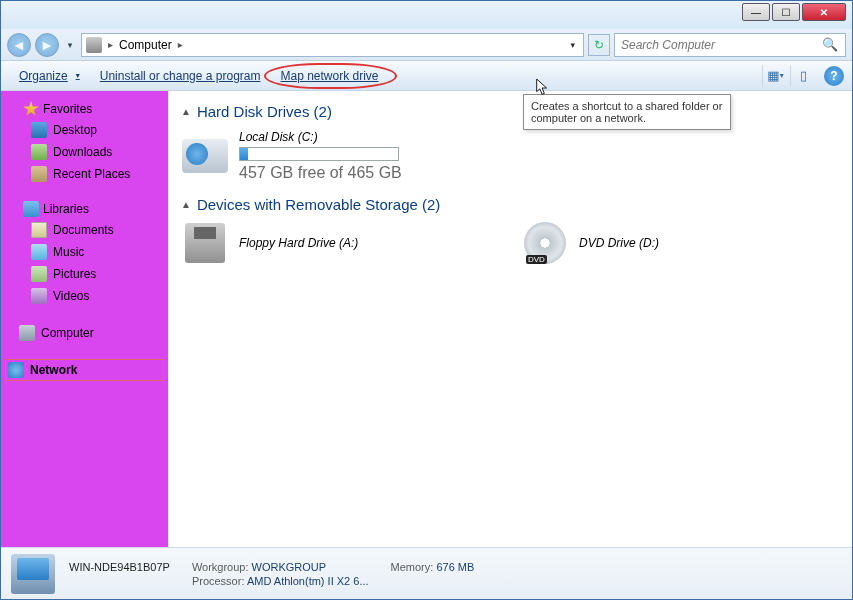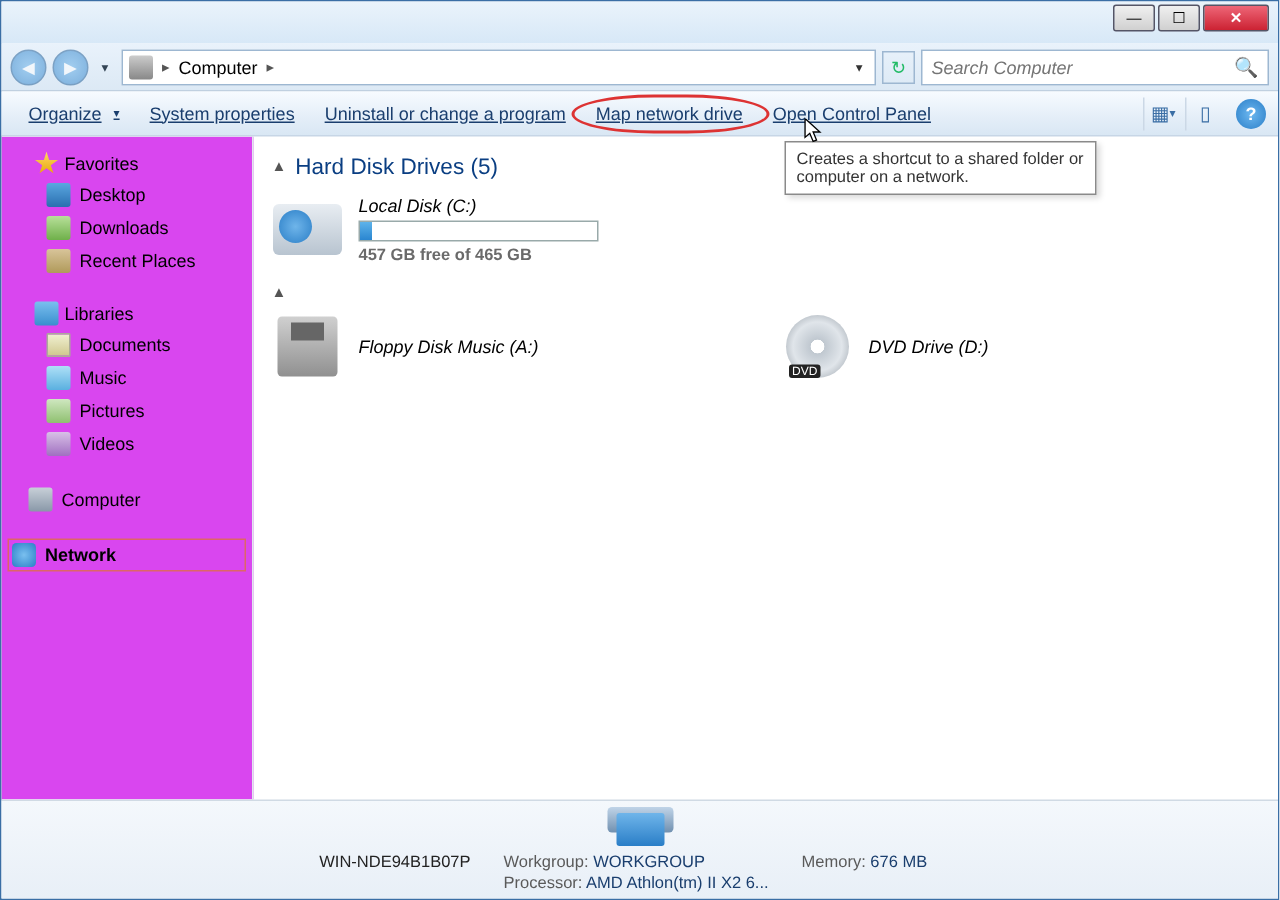--- a/index.html
+++ b/index.html
@@ -70,25 +70,25 @@
 .drive { display:flex; align-items:center; gap:10px; width:300px; margin-bottom:14px; }
 .drive-icon { width:48px; height:40px; display:flex; align-items:center; justify-content:center; }
 .hdd-icon { width:46px; height:34px; background:linear-gradient(#e8edf2,#b8c4d0); border-radius:4px; position:relative; }
 .hdd-icon::before { content:""; position:absolute; left:4px; top:4px; width:22px; height:22px; border-radius:50%; background:radial-gradient(#6fb5ea,#2a7ec7); }
 .floppy-icon { width:40px; height:40px; background:linear-gradient(#d0d0d0,#909090); border-radius:3px; position:relative; }
 .floppy-icon::after { content:""; position:absolute; left:9px; top:4px; width:22px; height:12px; background:#666; }
 .dvd-icon { width:42px; height:42px; border-radius:50%; background:radial-gradient(circle,#fff 15%,#c0c8d0 16%,#e0e5ea 55%,#a0a8b0 90%); position:relative; }
 .dvd-icon::after { content:"DVD"; position:absolute; left:2px; bottom:0; background:#222; color:#fff; font-size:8px; padding:0 2px; border-radius:2px; }
 .drive-info { display:flex; flex-direction:column; gap:3px; }
 .drive-name { font-size:12px; color:#000;font-style:italic; }
-.drive-sub { font-size:11px; color:#6a6a6a;font-weight:bold; }
+.drive-sub { font-size:16px; color:#6a6a6a; }
 .capacity { width:160px; height:14px; border:1px solid #9aa; background:#fff; }
 .capacity-fill { height:100%; background:linear-gradient(#5db3ea,#2a86d0); }
 
-.statusbar { height:66px; border-top:1px solid #d0dae4; background:linear-gradient(#f4f8fc,#e8eff7); display:flex; align-items:center; padding:4px 10px; gap:14px; font-size:11px; color:#333;flex-direction:column; }
+.statusbar { height:52px; border-top:1px solid #d0dae4; background:linear-gradient(#f4f8fc,#e8eff7); display:flex; align-items:center; padding:4px 10px; gap:14px; font-size:11px; color:#333; }
 .status-icon { width:44px; height:40px; background:linear-gradient(#c0d4e8,#7090b0); border-radius:3px; position:relative; }
 .status-icon::after { content:""; position:absolute; left:6px; top:4px; width:32px; height:22px; background:linear-gradient(#6fb5ea,#2a7ec7); border-radius:2px; }
 .status-grid { display:grid; grid-template-columns:auto auto auto auto; column-gap:22px; row-gap:2px; align-items:center; }
 .status-label { color:#5a5a5a; text-align:right; }
 .status-val { color:#1a3e6e; }
 .status-name { font-weight:400; color:#222; }
 </style>
 </head>
 <body>
 
@@ -116,27 +116,25 @@
     </div>
     <div class="refresh">↻</div>
     <div class="searchbox">
       <input placeholder="Search Computer" style="">
       <span class="search-icon">🔍</span>
     </div>
   </div>
 
   <div class="toolbar">
     <div class="tb-item tb-drop">Organize</div>
-    <div class="tb-item">System properties</div>
     <div class="tb-item">Uninstall or change a program</div>
     <div class="tb-item tb-highlight">
       <span>Map network drive</span>
       <span class="tb-oval"></span>
     </div>
-    <div class="tb-item">Open Control Panel</div>
     <div class="tb-right">
       <div class="tb-iconbtn">▦<span style="font-size:8px;">▾</span></div>
       <div class="tb-iconbtn">▯</div>
       <div class="tb-help">?</div>
     </div>
   </div>
 
   <div class="body">
     <div class="sidebar">
       <div class="sb-group">
@@ -191,45 +189,46 @@
         <div class="sb-single selected-box">
             <span class="sb-icon ic-net"></span>
             <span>Network</span>
           </div>
       </div>
     </div>
 
     <div class="content">
       <div class="section-head">
         <span class="tri">▲</span>
-        <span>Hard Disk Drives (5)</span>
+        <span>Hard Disk Drives (2)</span>
       </div>
       <div class="drive">
         <div class="drive-icon">
             <div class="hdd-icon"></div>
           </div>
         <div class="drive-info">
           <span class="drive-name">Local Disk (C:)</span>
           <div class="capacity">
               <div class="capacity-fill" style="width:5%"></div>
             </div>
           <span class="drive-sub">457 GB free of 465 GB</span>
         </div>
       </div>
 
       <div class="section-head">
         <span class="tri">▲</span>
+        <span>Devices with Removable Storage (2)</span>
       </div>
       <div class="drive-row">
         <div class="drive">
           <div class="drive-icon">
               <div class="floppy-icon"></div>
             </div>
           <div class="drive-info">
-              <span class="drive-name">Floppy Disk Music (A:)</span>
+              <span class="drive-name">Floppy Hard Drive (A:)</span>
             </div>
         </div>
         <div class="drive">
           <div class="drive-icon">
               <div class="dvd-icon"></div>
             </div>
           <div class="drive-info">
               <span class="drive-name">DVD Drive (D:)</span>
             </div>
         </div>

